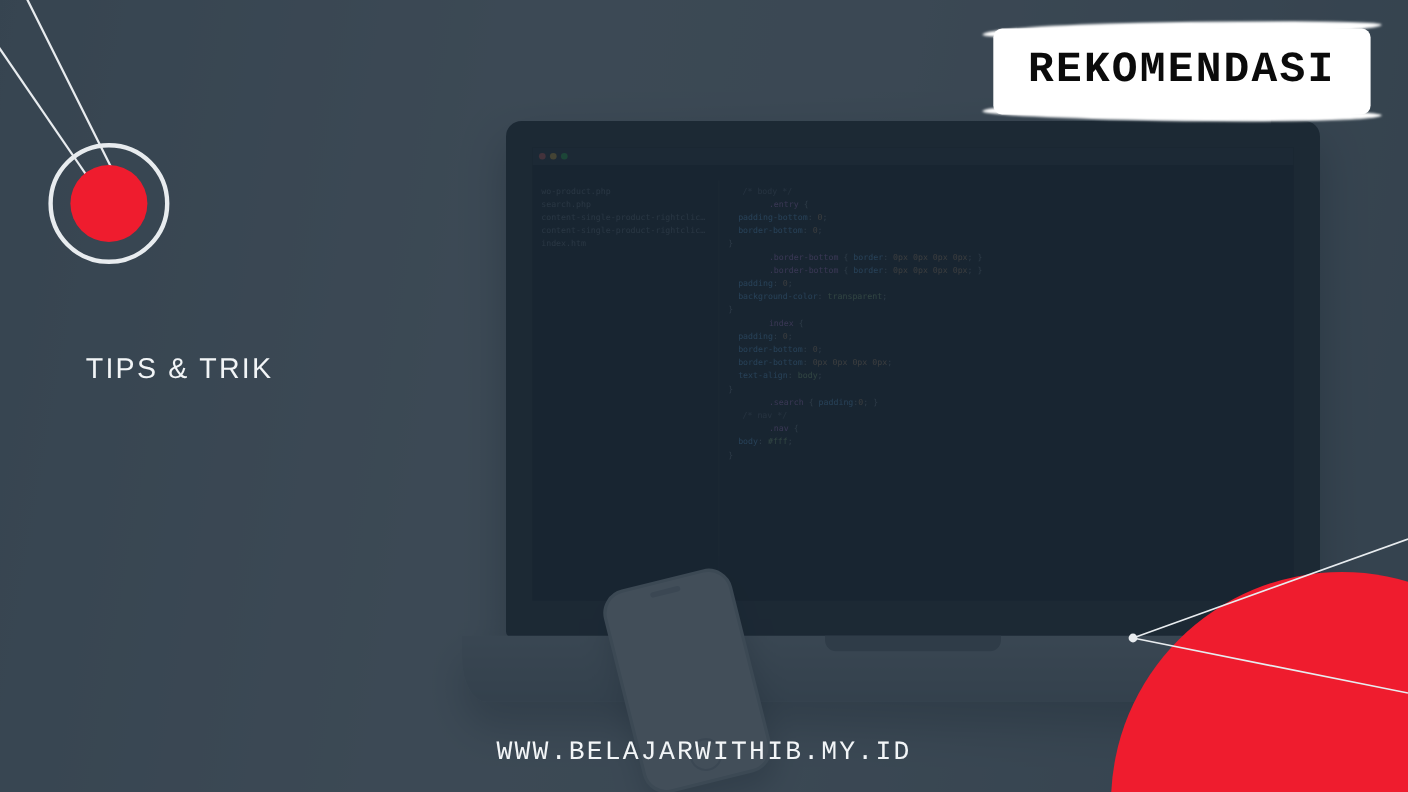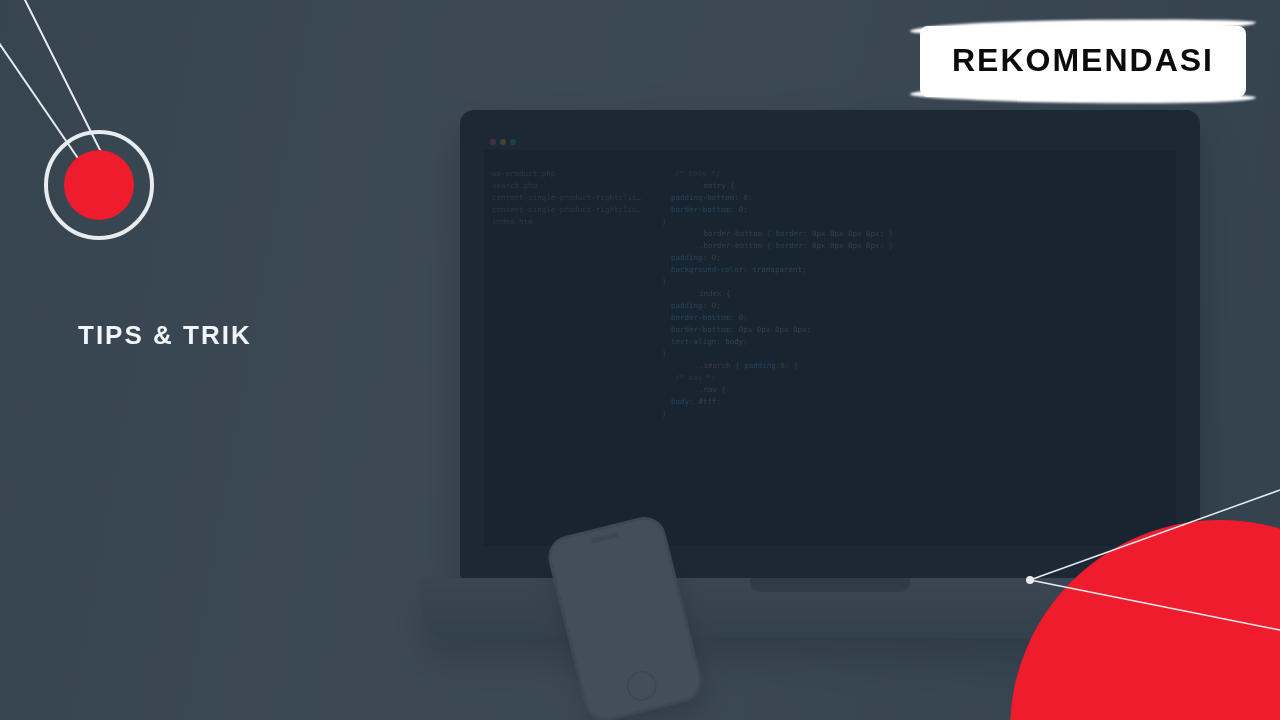--- a/index.html
+++ b/index.html
@@ -153,25 +153,26 @@
     transform: translate(-50%, -50%);
   }
 
   
   .badge {
     position: absolute;
     top: 26px;
     right: 34px;
     padding: 16px 32px 18px;
     font-weight: 900;
-    font-size: 32px;
+    font-size: 39px;
     letter-spacing: 2px;
     color: #0b0b0b;
     background: #ffffff;
     border-radius: 8px;
+    font-family: Liberation Mono, monospace;
   }
   .badge::before, .badge::after{
     content:"";
     position:absolute;
     left:-10px; right:-10px;
     height:14px;
     background:#ffffff;
     filter: blur(1px);
     border-radius: 40% 60% 55% 45% / 60% 40% 60% 40%;
   }
@@ -179,21 +180,21 @@
   .badge::after{ bottom:-6px; transform: rotate(1deg); }
 
   
   .copy {
     position: absolute;
     left: 78px;
     top: 320px;
     color: #f2f5f7;
   }
   .kicker {
-    font-weight: 700;
+    font-weight: 400;
     font-size: 26px;
     letter-spacing: 2px;
     margin-bottom: 18px;
   }
   .headline {
     font-family: "Courier New", "Lucida Console", monospace;
     font-weight: 500;
     font-size: 58px;
     line-height: 1.18;
     letter-spacing: 3px;
@@ -298,20 +299,21 @@
   </div>
 
   <div class="badge">
     <span>REKOMENDASI</span>
   </div>
 
   <div class="copy">
     <div class="kicker">TIPS &amp; TRIK</div>
   </div>
 
+  <div class="site">WWW.BELAJARWITHIB.MY.ID</div>
 
   <div class="red-arc"></div>
   <svg class="thin-lines" viewBox="0 0 460 300">
     <circle cx="210" cy="160" r="4" fill="#e8ecef"></circle>
     <line x1="210" y1="160" x2="460" y2="70" stroke="#e8ecef" stroke-width="1.5"></line>
     <line x1="210" y1="160" x2="460" y2="210" stroke="#e8ecef" stroke-width="1.5"></line>
   </svg>
 
 </div>
 

